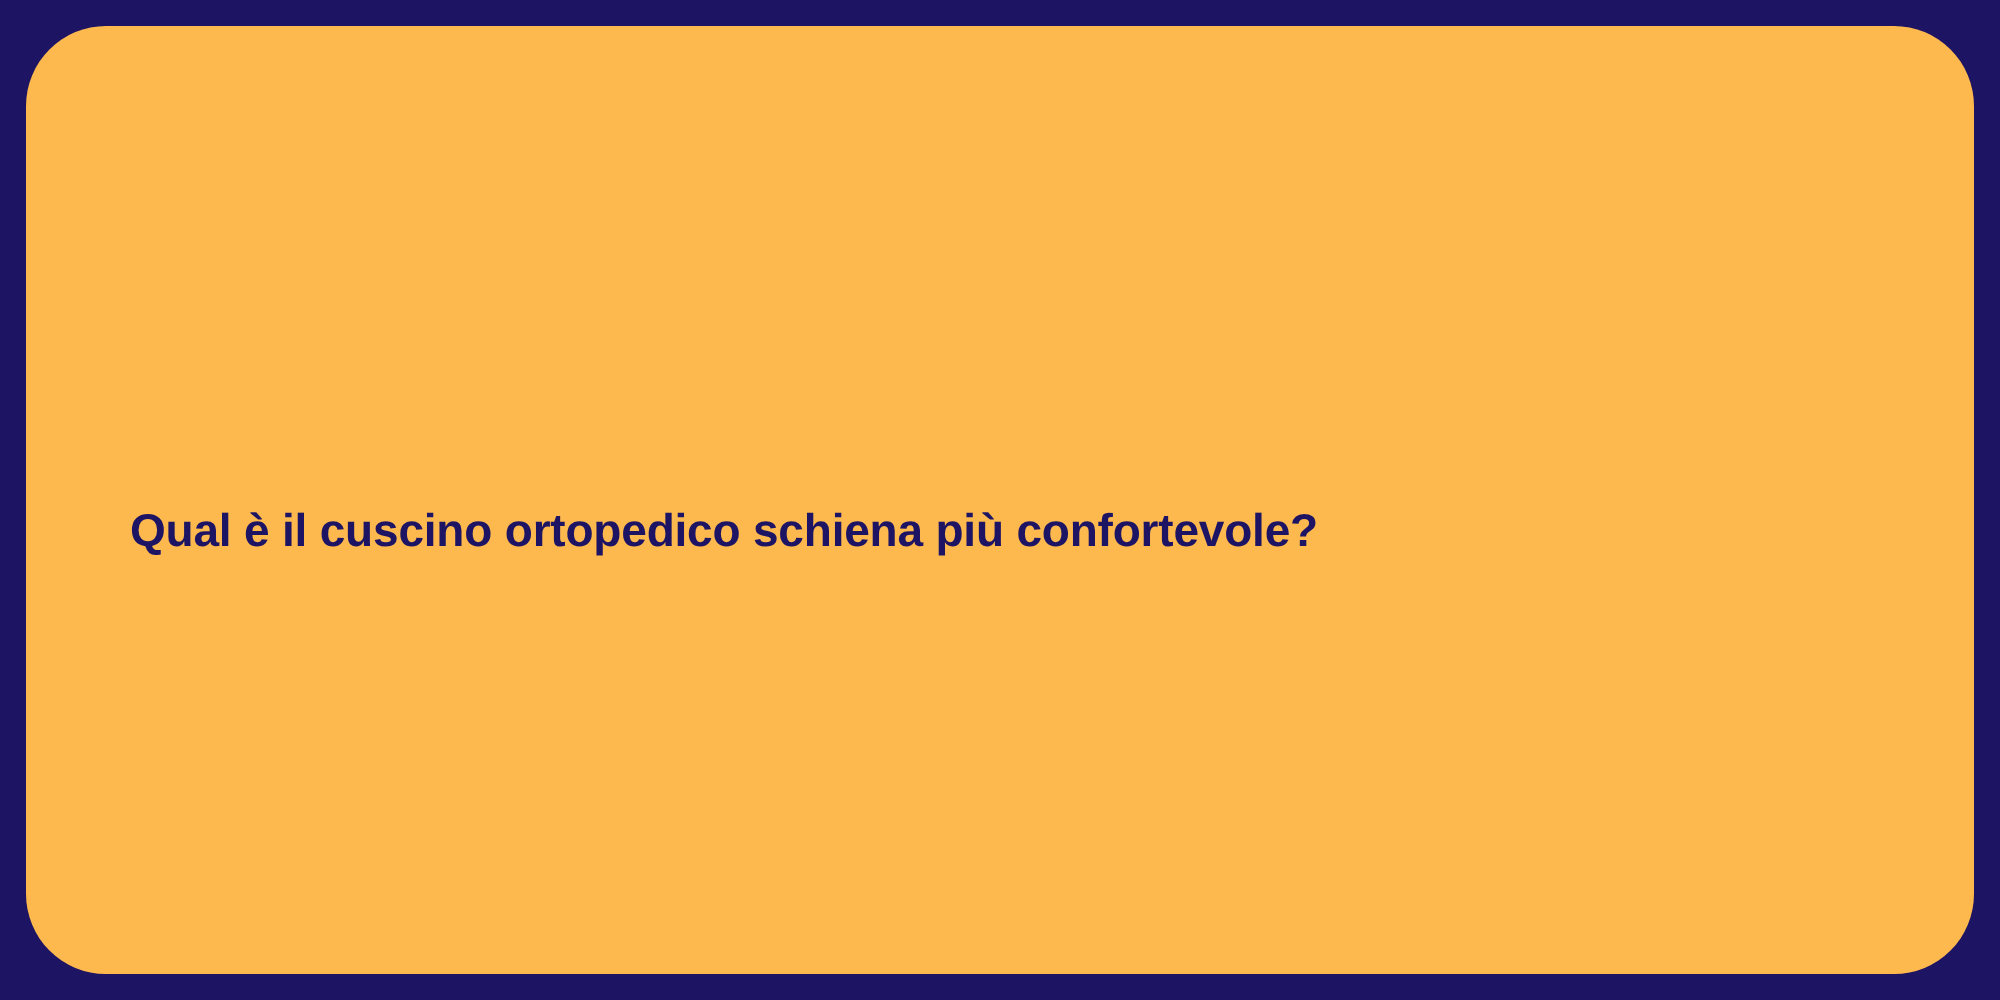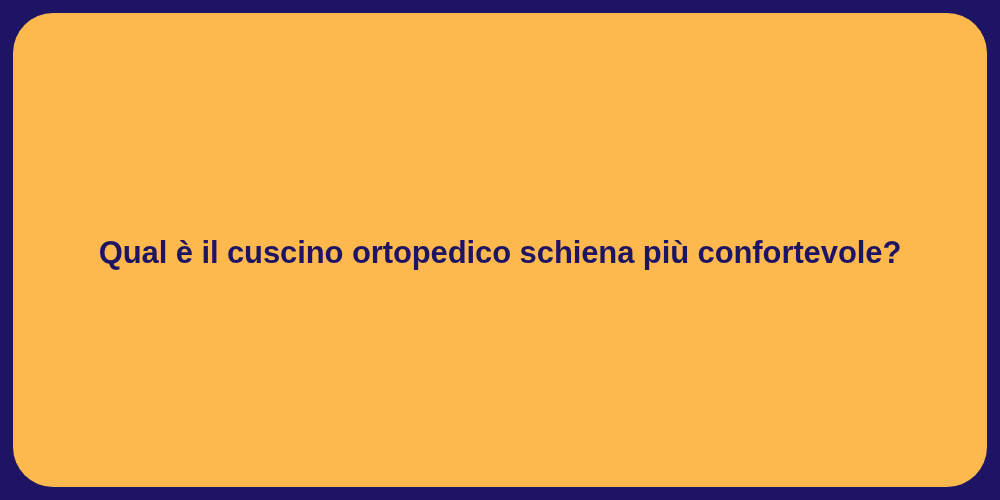--- a/index.html
+++ b/index.html
@@ -34,27 +34,26 @@
     display: flex;
     align-items: center;
     justify-content: center;
   }
 
   #question-text {
     position: absolute;
     left: 0;
     right: 0;
     top: 218px;                    
-    margin: 0;
+    margin: 12px;
     padding: 0 40px;
     box-sizing: border-box;
-    text-align: center;
     color: #1e1464;
     font-family: "Liberation Sans", sans-serif;
-    font-size: 31px;
+    font-size: 23px;
     font-weight: bold;
     line-height: 44px;
     letter-spacing: -0.1px;
     white-space: nowrap;
   }
 </style>
 </head>
 <body>
 
 <div id="question-card">

